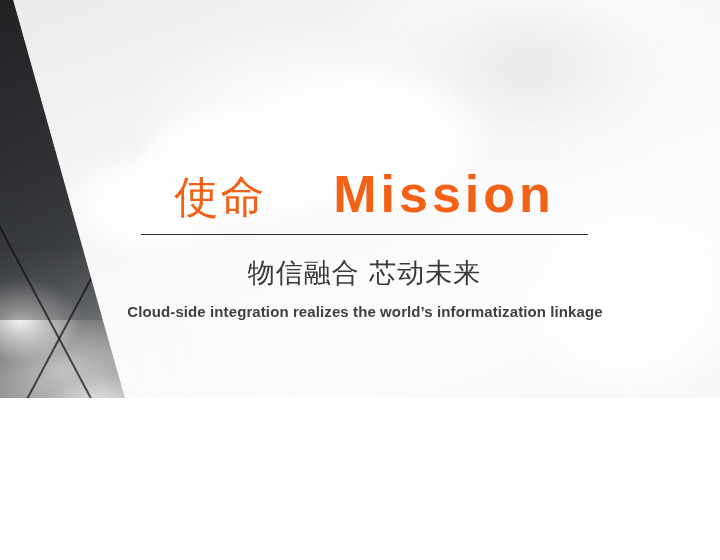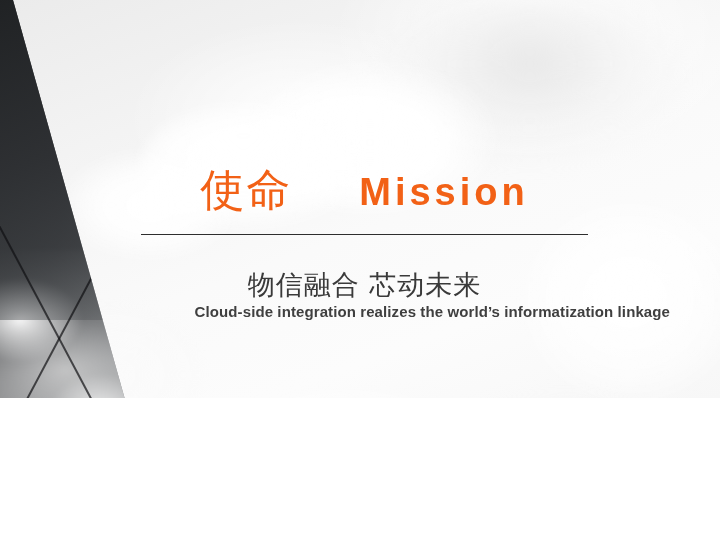--- a/index.html
+++ b/index.html
@@ -140,58 +140,58 @@
   .title-cn {
     font-family: "DejaVu Sans", "Liberation Sans", sans-serif;
     font-size: 44px;
     line-height: 1;
     font-weight: 400;
     color: #F26116;
     letter-spacing: 2px;
   }
   .title-en {
     font-family: "Liberation Sans", "DejaVu Sans", sans-serif;
-    font-size: 38px;
+    font-size: 52px;
     line-height: 1;
     font-weight: bold;
     color: #F26116;
     letter-spacing: 4px;
     margin-left: 67px;
   }
 
   .divider {
     position: absolute;
     left: 141px;
     top: 234px;
     width: 447px;
     height: 1px;
     background: #2e2e2e;
   }
 
   .subtitle-cn {
     position: absolute;
     left: 141px;
-    top: 268px;
+    top: 256px;
     width: 447px;
     text-align: center;
     font-family: "DejaVu Sans", "Liberation Sans", sans-serif;
     font-size: 27px;
     line-height: 34px;
     font-weight: 400;
     color: #3a3a3a;
     letter-spacing: 1px;
     white-space: nowrap;
   }
 
   .tagline {
     position: absolute;
     left: 60px;
     top: 300px;
     width: 610px;
-    text-align: right;
+    text-align: center;
   }
   .tag-line {
     font-family: "Liberation Sans", "DejaVu Sans", sans-serif;
     font-size: 15px;
     line-height: 23px;
     font-weight: 600;
     color: #3f3f3f;
     letter-spacing: 0.1px;
     white-space: nowrap;
   }

